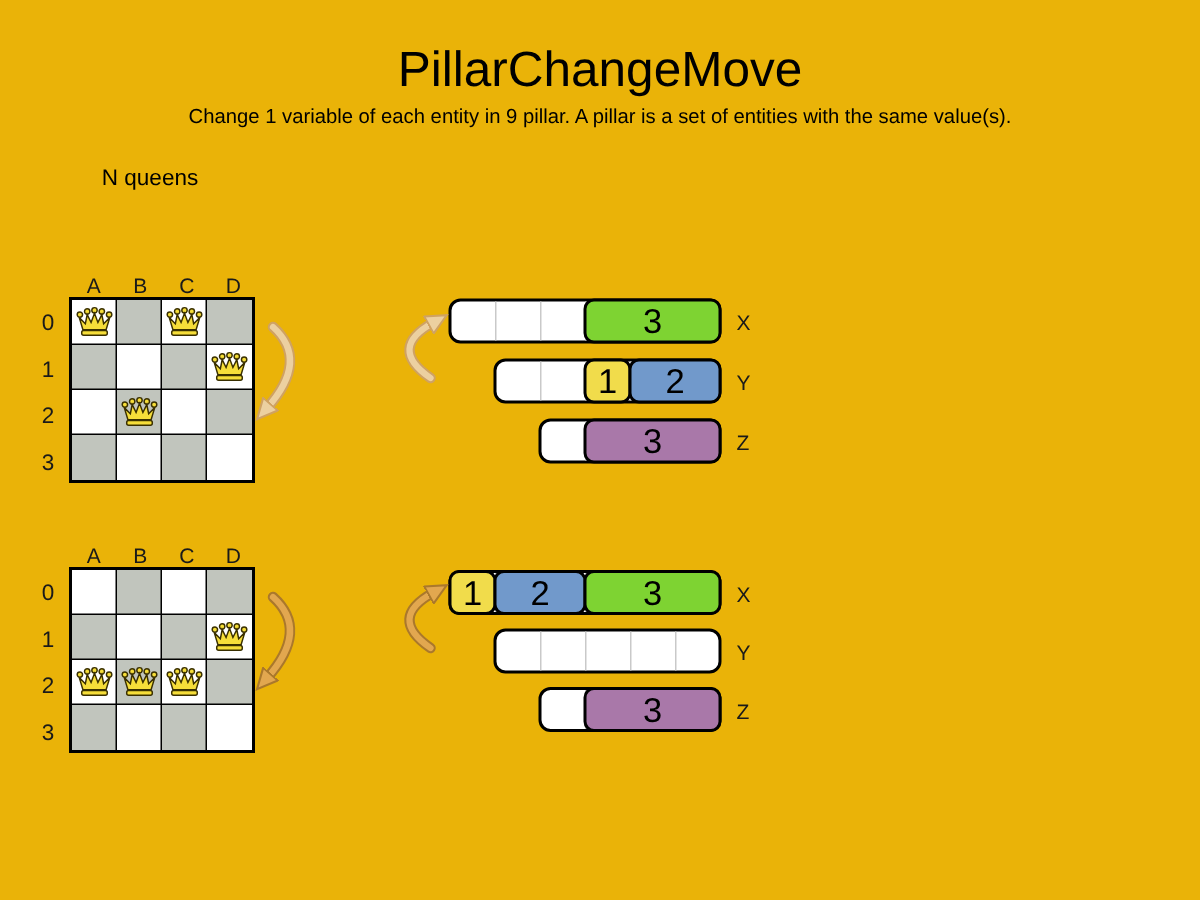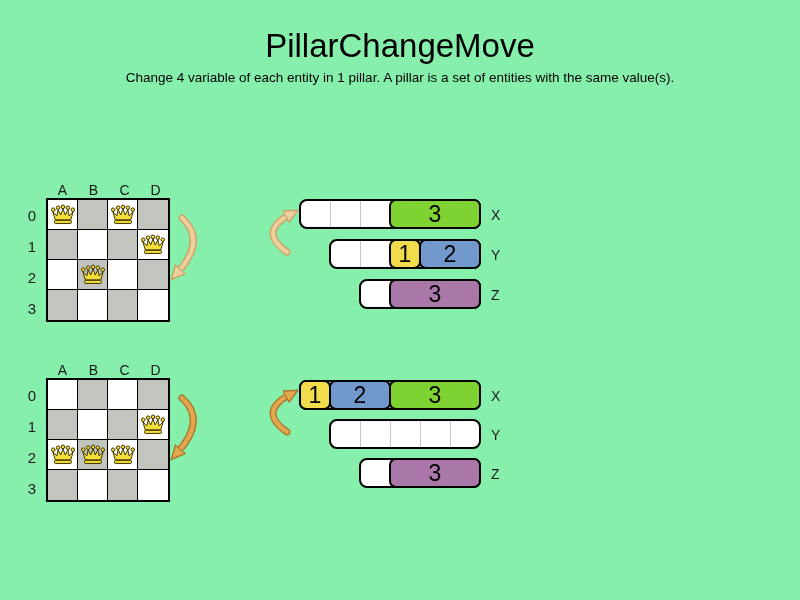--- a/index.html
+++ b/index.html
@@ -1,17 +1,17 @@
 <!DOCTYPE html>
 <html><head>
 <meta charset="utf-8">
 <style>
   html,body { margin:0; padding:0; background:#ffffff; }
   body { width:800px; height:600px; font-family:"Liberation Sans", sans-serif; }
-  .canvas { position:relative; width:800px; height:600px; background:#86efac; overflow:hidden; }
+  .canvas { position:relative; width:800px; height:600px; background:#eab308; overflow:hidden; }
 
   .page-title { position:absolute; left:0; top:27px; width:800px; text-align:center;
                 font-size:33px; font-weight:400; color:#000; letter-spacing:0px; }
   .page-subtitle { position:absolute; left:0; top:70px; width:800px; text-align:center;
                    font-size:13.5px; color:#000; }
 
   .section-heading { position:absolute; font-size:15px; color:#000; text-align:center; }
   .heading-nqueens { left:40px; top:110px; width:120px; }
   .heading-cloud   { left:330px; top:110px; width:140px; }
 
@@ -36,22 +36,23 @@
   .machine-label { position:absolute; width:20px; font-size:14px; color:#1a1a1a; }
 
   .arrow-svg { position:absolute; overflow:visible; }
 </style>
 </head>
 <body>
 
 <div class="canvas">
 
   <div class="page-title">PillarChangeMove</div>
-  <div class="page-subtitle">Change 4 variable of each entity in 1 pillar. A pillar is a set of entities with the same value(s).</div>
-
+  <div class="page-subtitle">Change 1 variable of each entity in 9 pillar. A pillar is a set of entities with the same value(s).</div>
+
+  <div class="section-heading heading-nqueens">N queens</div>
 
   <div id="nq-boards">
       <div class="col-label" style="left: 48px; top: 182px;">A</div>
       <div class="col-label" style="left: 79px; top: 182px;">B</div>
       <div class="col-label" style="left: 110px; top: 182px;">C</div>
       <div class="col-label" style="left: 141px; top: 182px;">D</div>
       <div class="row-label" style="left: 24px; top: 207px;">0</div>
       <div class="row-label" style="left: 24px; top: 238px;">1</div>
       <div class="row-label" style="left: 24px; top: 269px;">2</div>
       <div class="row-label" style="left: 24px; top: 300px;">3</div>

